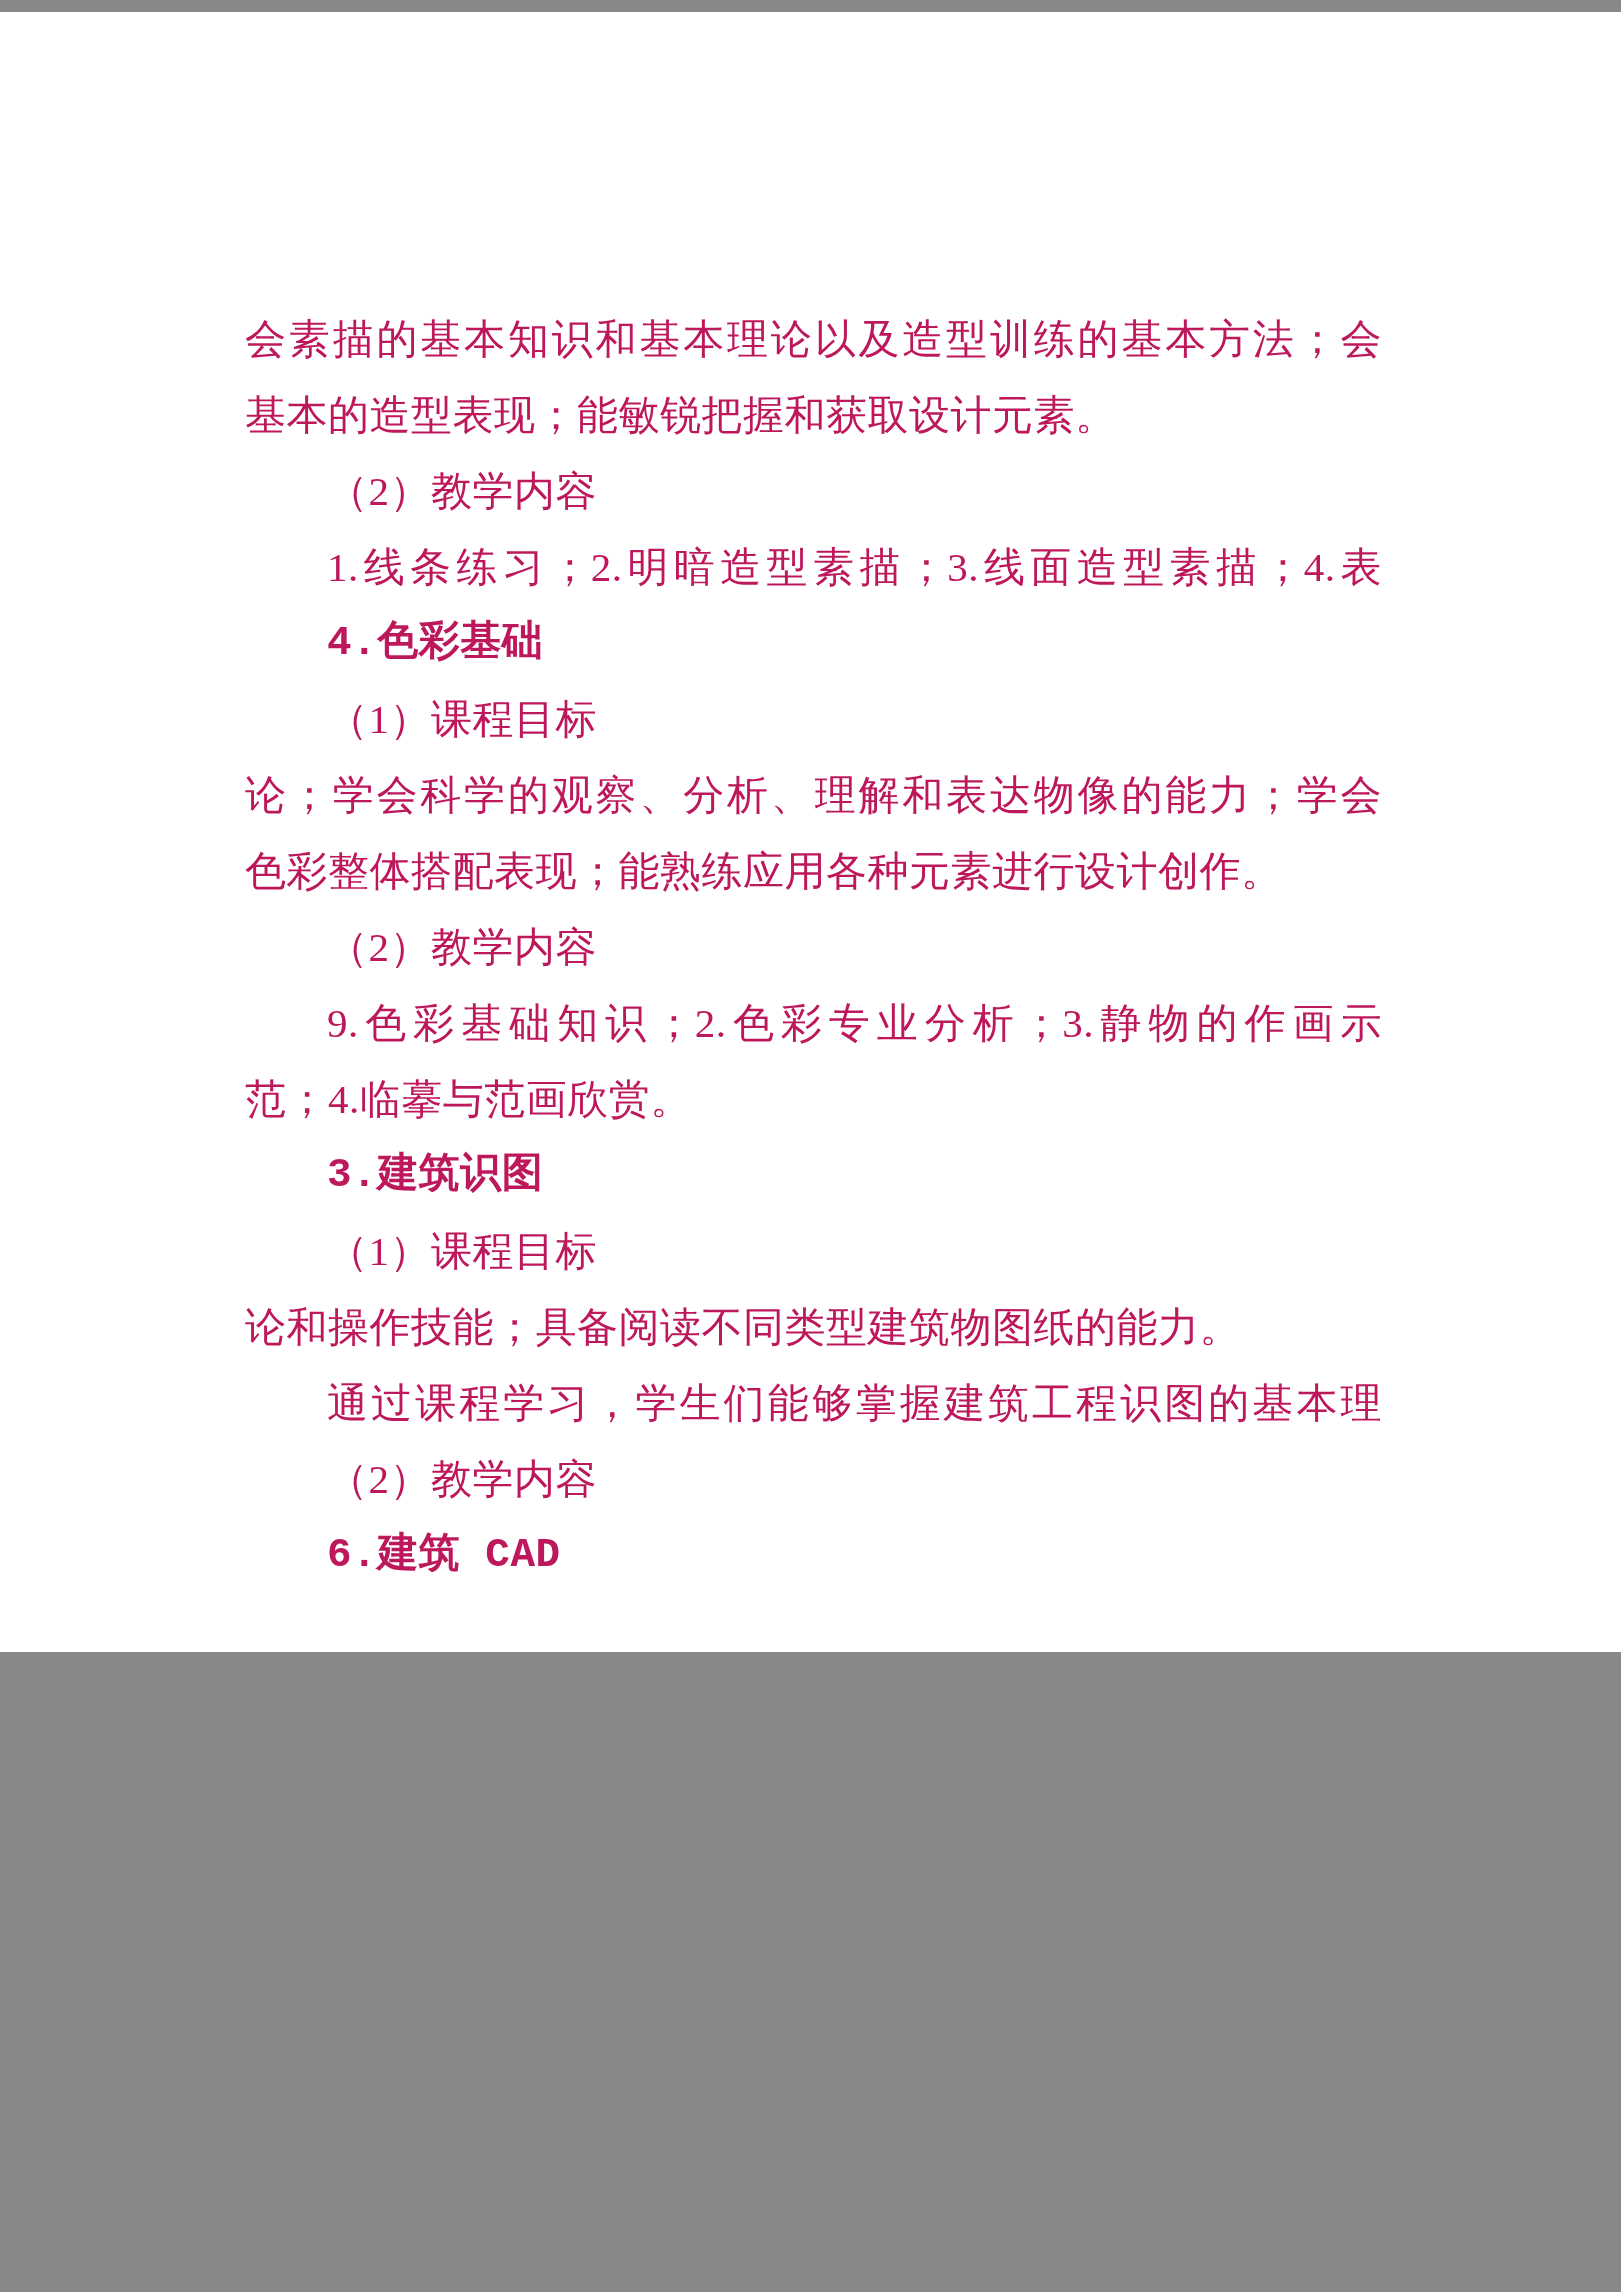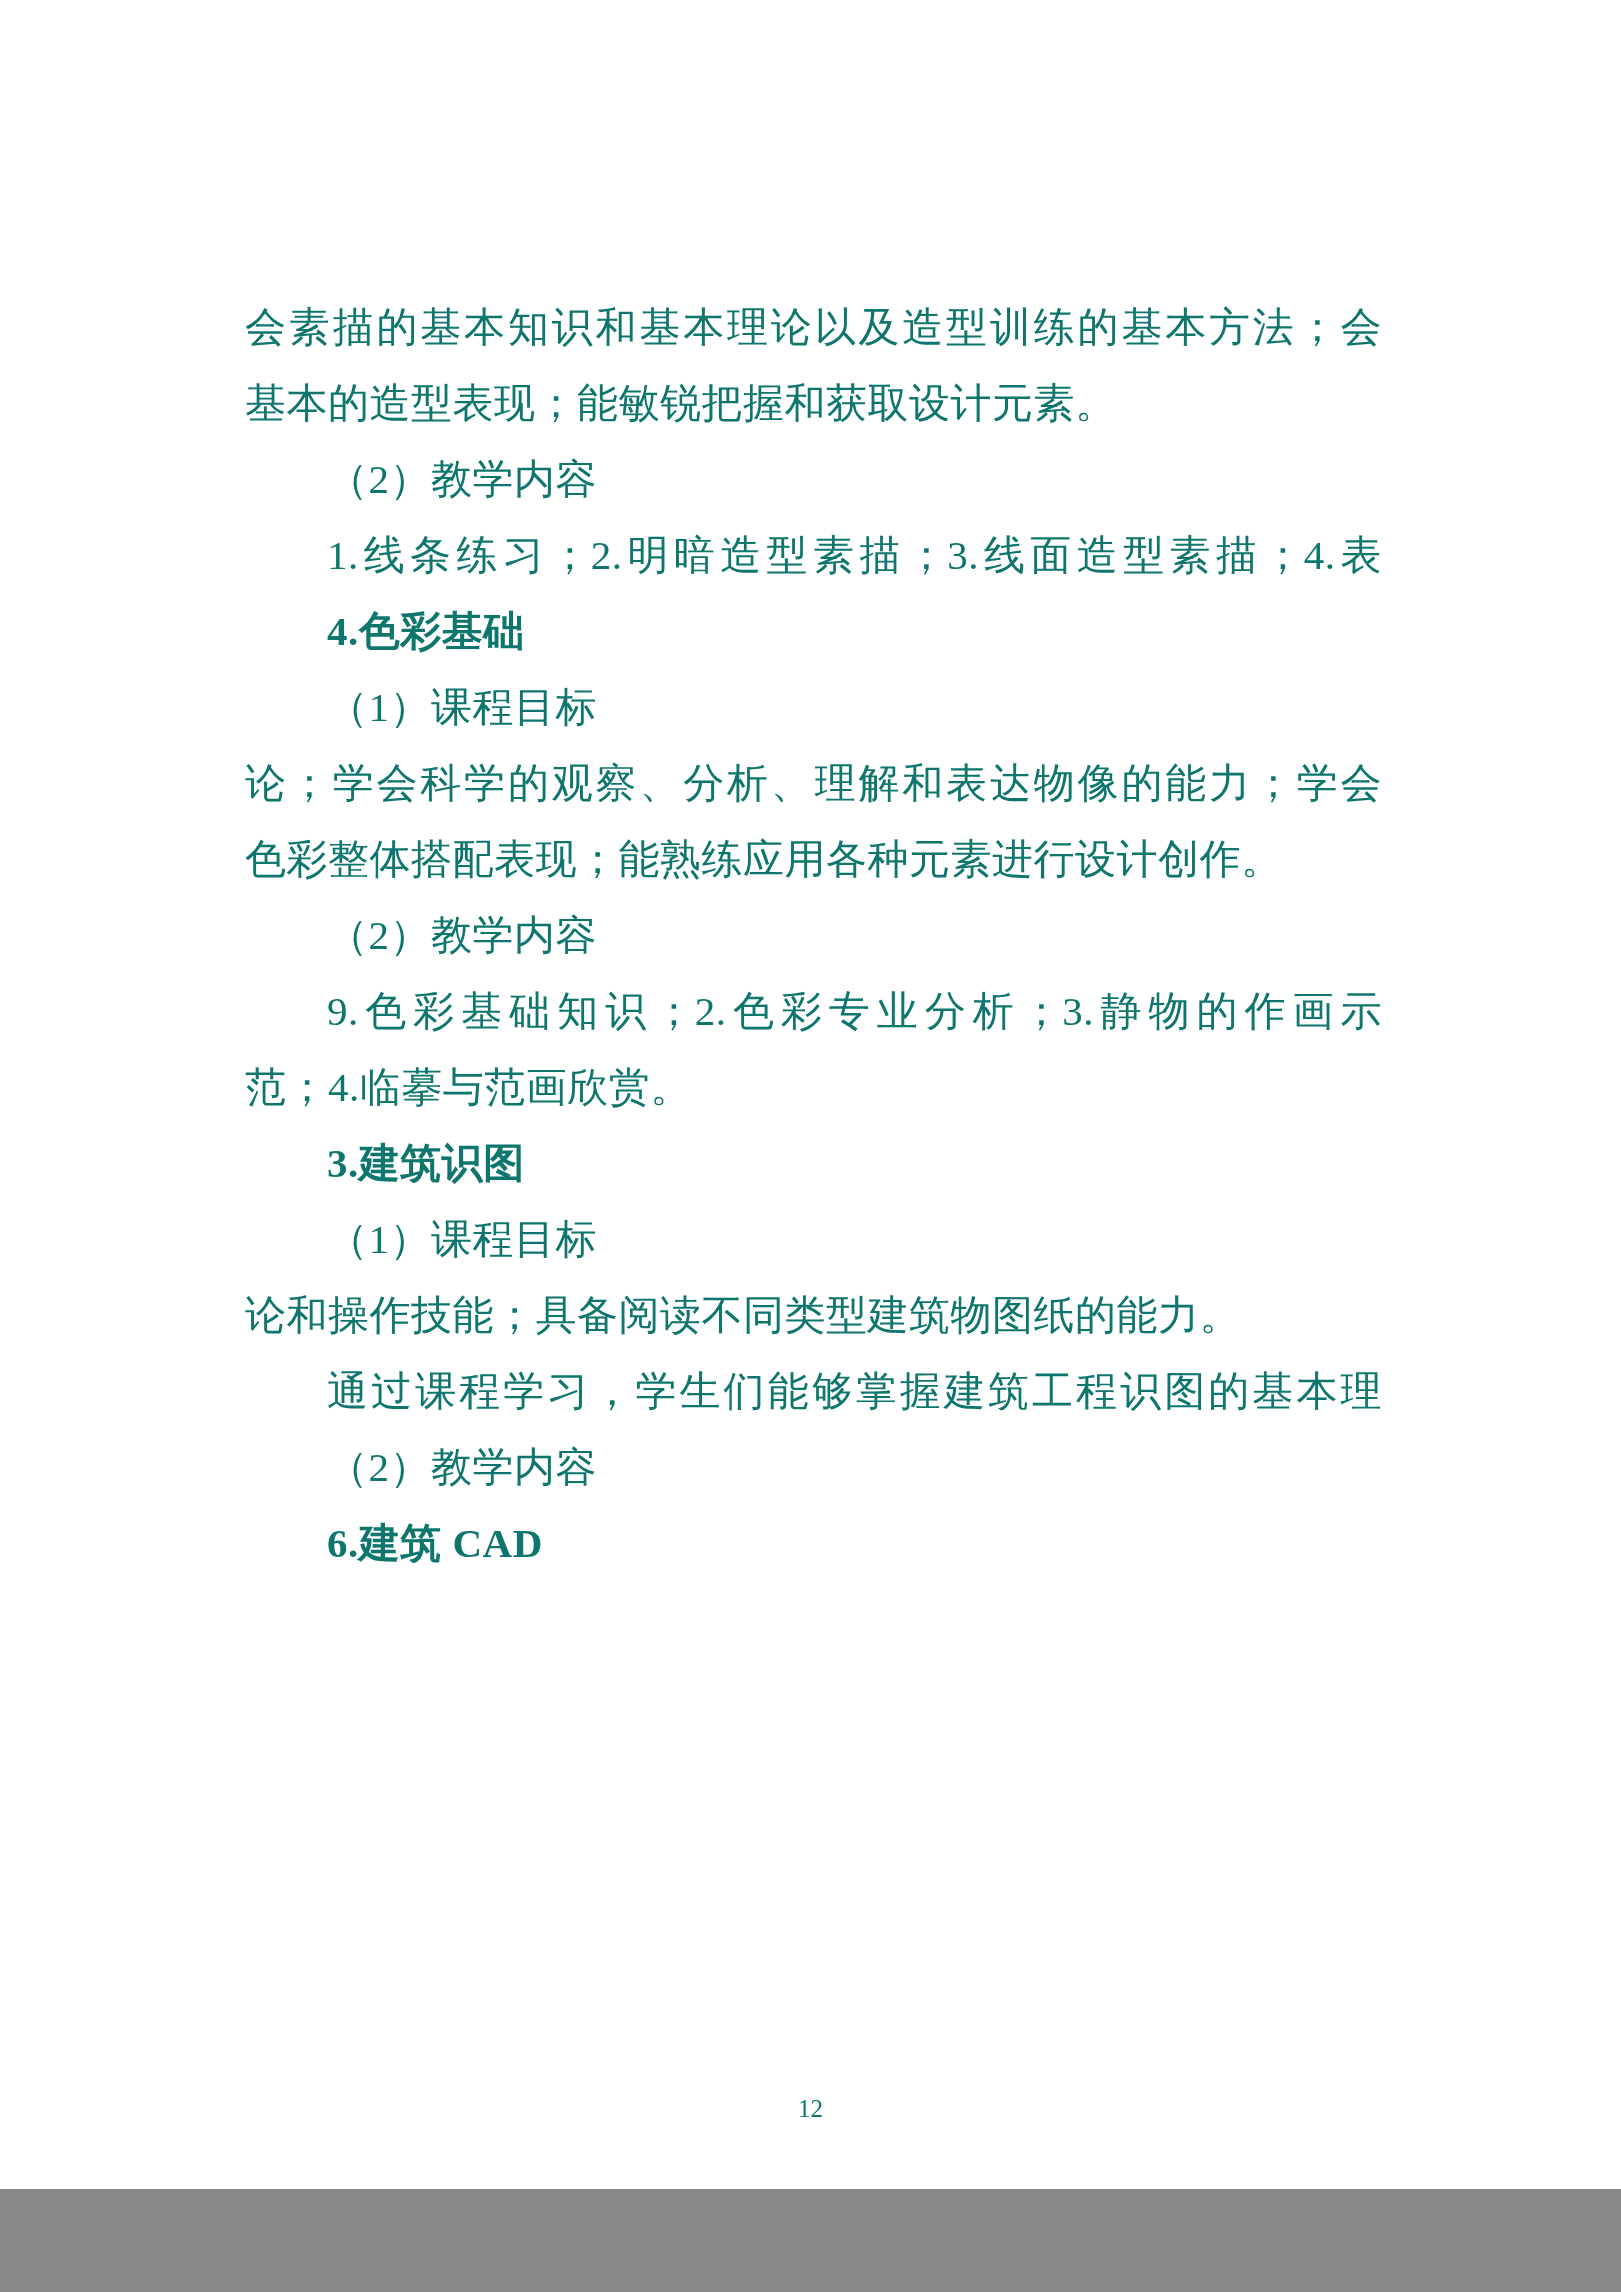--- a/index.html
+++ b/index.html
@@ -3,24 +3,24 @@
 <meta charset="utf-8">
 <style>
   html, body {
     margin: 0;
     padding: 0;
     background: #888;
   }
   .page {
     position: relative;
     width: 1621px;
-    height: 2189px;
-    margin: 0 auto;
+    height: 1640px;
+    margin: 12px auto;
     background: #ffffff;
-    color: #0f766e;
+    color: #be185d;
     font-family: "Liberation Serif", "DejaVu Serif", serif;
     overflow: hidden;
   }
   .content {
     position: absolute;
     left: 245px;
     top: 289px;
     width: 1137px;
     font-size: 41px;
     line-height: 76px;
@@ -28,21 +28,21 @@
   }
   .para { margin: 0; padding: 0; }
   .line { min-height: 76px; }
   
   .line.just {
     text-align: justify;
     text-align-last: justify;
   }
   
   .line.indent { text-indent: 2em; }
-  .para.heading { font-weight: bold; }
+  .para.heading { font-weight: bold; font-family: Liberation Mono, monospace; }
   .footer {
     position: absolute;
     left: 0;
     top: 2092px;
     width: 100%;
     text-align: center;
   }
   .pagenum {
     font-size: 25px;
     line-height: 33px;

